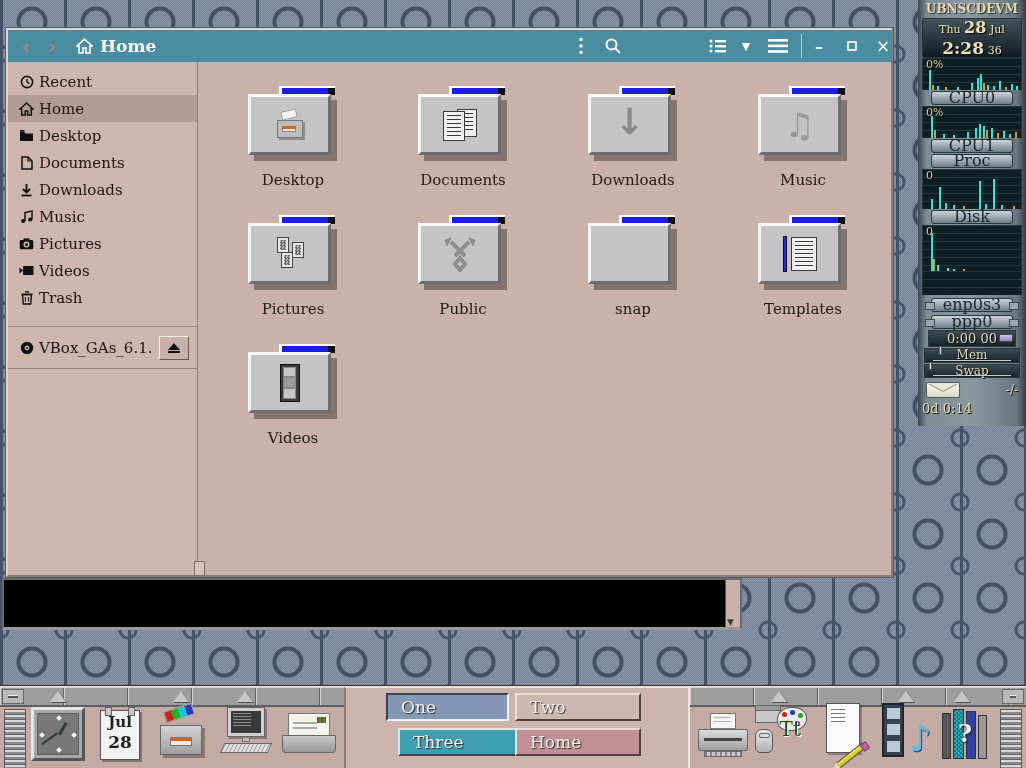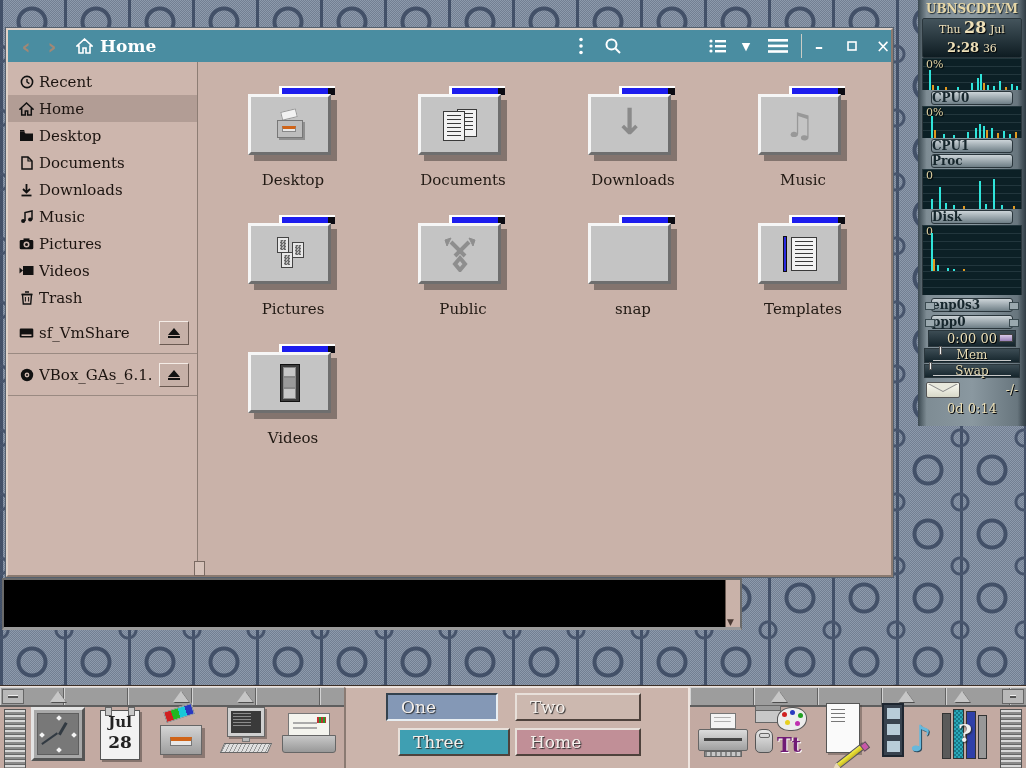--- a/index.html
+++ b/index.html
@@ -86,54 +86,54 @@
   .em-templates .tp{width:26px;height:34px}
   .em-videos{width:20px;height:38px;background:#3c3c3c;border:1px solid #111;display:flex;flex-direction:column;align-items:center;justify-content:space-around;padding:2px 0}
   .em-videos .fr{width:13px;height:11px;background:#c6c6c6;border:1px solid #888}
   
   .gk{position:absolute;left:918px;top:0;width:108px;height:426px;background:linear-gradient(90deg,#3a4850,#7e8c94 8%,#8a98a0 50%,#68767e 92%,#303c44);padding:0 4px;font-family:"DejaVu Serif",serif}
   .gk-host{height:18px;display:flex;align-items:center;justify-content:center;color:var(--gk-text);font-weight:bold;font-size:12px;text-shadow:1px 1px 1px #1a262c}
   .gk-clock{height:40px;background:linear-gradient(#44545c,#0e1c22);border:1px solid #2a363c;border-radius:2px;color:#eee0b8;text-align:center;text-shadow:1px 1px 1px #000}
   .gk-clock .l1{font-size:11px;line-height:18px}
   .gk-clock .l1 b{font-size:16px}
   .gk-clock .l2{font-size:12px;line-height:18px}
-  .gk-clock .l2 b{font-size:13px}
+  .gk-clock .l2 b{font-size:17px}
   .gk-clock .l2 span.sec{font-size:11px}
   .gk-chart{position:relative;background:var(--gk-dark);border-left:1px solid #2a363c;border-right:1px solid #2a363c;background-image:repeating-linear-gradient(180deg,rgba(150,170,180,.16) 0 1px,rgba(0,0,0,0) 1px 8px);overflow:hidden}
   .gk-chart .ol{position:absolute;left:3px;top:1px;color:#e0d0a0;font-size:11px;text-shadow:1px 1px 1px #000;line-height:12px}
   .gk-chart .ol.u{top:13px}
-  .gk-cap{height:14px;margin:1px 9px;background:linear-gradient(#ccd4d8,#6e7e86);border:1px solid #2a363c;border-radius:3px;color:#16262c;font-weight:bold;font-size:12px;line-height:12px;}
+  .gk-cap{height:14px;margin:1px 9px;background:linear-gradient(#ccd4d8,#6e7e86);border:1px solid #2a363c;border-radius:3px;color:#16262c;font-weight:normal;font-size:16px;line-height:12px;text-align:center}
   .gk-cap.net{position:relative}
   .gk-cap.net:before,.gk-cap.net:after{content:"";position:absolute;top:3px;width:8px;height:6px;background:#9aa8ae;border:1px solid #3a4a50}
   .gk-cap.net:before{left:-7px}
   .gk-cap.net:after{right:-7px}
   .gk-timer{height:17px;margin:1px 6px;background:linear-gradient(#3c4c54,#15252c);border:1px solid #2a363c;color:#e8dcb4;font-size:13px;text-align:center;line-height:15px;position:relative;text-shadow:1px 1px #000}
   .gk-timer .btn{position:absolute;right:2px;top:3px;width:14px;height:8px;background:linear-gradient(#d8c8e8,#9880b8);border:1px solid #444}
   .gk-meter{height:15px;margin:1px 2px;background:linear-gradient(#3c4c54,#15252c);border:1px solid #2a363c;color:#e8dcb4;font-size:12px;text-align:center;line-height:13px;position:relative;text-shadow:1px 1px #000}
   .gk-meter .underline{position:absolute;left:8px;right:8px;bottom:1px;height:1px;background:#c8c8c8}
   .gk-meter .krell{position:absolute;left:14px;top:-3px;width:3px;height:9px;background:#f0f0f0;border:1px solid #555}
   .gk-mail{height:22px;display:flex;align-items:center;gap:6px;padding:0 4px;color:#e8dcb4;font-size:12px;text-shadow:1px 1px #000}
   .gk-mail .env{width:34px;height:16px;background:linear-gradient(#fcfcf4,#d8d8c8);border:1px solid #555;position:relative;border-radius:2px}
   .gk-mail .env:before{content:"";position:absolute;left:1px;top:0;border-left:15px solid transparent;border-right:15px solid transparent;border-top:8px solid #e8e8dc;filter:drop-shadow(0 1px 0 #888)}
   .gk-mail .mcount{margin-left:auto}
-  .gk-up{height:16px;text-align:center;color:#e8dcb4;font-size:13px;text-shadow:1px 1px #000}
+  .gk-up{height:16px;color:#e8dcb4;font-size:13px;text-shadow:1px 1px #000}
   .spk{position:absolute;bottom:0;width:2px}
   .spk.c{background:#30e4da}
   .spk.o{background:#e09a20}
   
   .panel{position:absolute;left:0;top:686px;width:1026px;height:82px;background:var(--panel-bg);border-top:1px solid var(--panel-lt);box-shadow:0 -1px 0 #3c3028;}
   .strip{position:absolute;top:0;height:20px;background:var(--strip);border-top:1px solid #d4d4d4;border-bottom:2px solid #5e5e5e;background-image:repeating-linear-gradient(90deg,rgba(255,255,255,.55) 0 1px,rgba(0,0,0,0) 1px 63px,rgba(0,0,0,.38) 63px 64px)}
   .strip.l{left:0;width:347px}
   .strip.r{left:690px;width:336px}
   .uparrow{position:absolute;top:4px;width:0;height:0;border-left:8px solid transparent;border-right:8px solid transparent;border-bottom:11px solid #c6c6c6;filter:drop-shadow(1px 1px 0 #4e4e4e)}
   .mini-box{position:absolute;top:2px;width:22px;height:15px;background:#b8b8b8;border:1px solid #666;display:flex;align-items:center;justify-content:center}
   .mini-box .dash{width:10px;height:3px;background:#555;border-top:1px solid #eee}
   .handle{position:absolute;top:22px;height:60px;width:22px;background:repeating-linear-gradient(180deg,#d8d8d8 0 2px,#8a8a8a 2px 4px,#666 4px 5px);border:1px solid #555}
   .ws-area{position:absolute;left:344px;top:0;width:346px;height:82px;background:#cbb4ab;border-left:2px solid #8a7a72;border-right:2px solid #efe5df;border-top:1px solid #efe5df}
-  .wsbtn{position:absolute;width:112px;height:28px;font-size:17px;color:#f4f0ec;text-shadow:1px 1px 1px #2c2c2c;padding-left:13px;line-height:25px}
+  .wsbtn{position:absolute;width:123px;height:28px;font-size:17px;color:#f4f0ec;text-shadow:1px 1px 1px #2c2c2c;padding-left:13px;line-height:25px}
   .wsbtn.raised{border-top:2px solid #e8e0da;border-left:2px solid #e8e0da;border-bottom:2px solid #4e423c;border-right:2px solid #4e423c}
   .wsbtn.sunken{border-top:2px solid #34424e;border-left:2px solid #34424e;border-bottom:2px solid #e8eef2;border-right:2px solid #e8eef2}
   .picon{position:absolute}
   
   .clockface{width:54px;height:54px;background:#a8a8a8;border-top:3px solid #e4e4e4;border-left:3px solid #e4e4e4;border-bottom:3px solid #555;border-right:3px solid #555;display:flex;align-items:center;justify-content:center}
   .clockface .inner{width:42px;height:42px;background:#787878;border:1px solid #5e5e5e;position:relative}
   .dot{position:absolute;width:4px;height:4px;background:#f4f4f4;transform:rotate(45deg)}
   .hand{position:absolute;left:50%;top:50%;transform-origin:0 0;background:#323a42}
   
   .cal{width:40px;height:50px;background:#f2f2f2;border:1px solid #555;box-shadow:2px 2px 0 rgba(70,60,55,.5);text-align:center;position:relative}
@@ -165,21 +165,21 @@
   .prn .slot{position:absolute;bottom:16px;left:6px;width:38px;height:3px;background:#444}
   .prn .out{position:absolute;bottom:0;left:6px;width:38px;height:6px;background:repeating-linear-gradient(90deg,#888 0 2px,#c8c8c8 2px 5px);border:1px solid #666}
   
   .style{width:54px;height:56px;position:relative;font-family:"DejaVu Serif",serif}
   .style .winm{position:absolute;top:2px;left:2px;width:26px;height:18px;background:#c8c8c8;border:1px solid #666}
   .style .winm i{display:block;height:5px;background:#9a9a9a;border-bottom:1px solid #666}
   .style .pal{position:absolute;top:4px;right:0;width:30px;height:24px;background:#ececec;border:1px solid #555;border-radius:50% 45% 50% 40%}
   .style .pd{position:absolute;width:5px;height:5px;border-radius:50%}
   .style .mouse{position:absolute;bottom:6px;left:2px;width:18px;height:24px;background:linear-gradient(#e8e8e8,#b0b0b0);border:1px solid #555;border-radius:7px 7px 5px 5px}
   .style .mouse i{position:absolute;top:3px;left:3px;width:11px;height:5px;border:1px solid #666;border-radius:2px;display:block}
-  .style .tt{position:absolute;bottom:2px;right:6px;font-weight:bold;font-size:20px;color:#701a75;text-shadow:1px 1px 0 #fff}
+  .style .tt{position:absolute;bottom:18px;right:6px;font-weight:normal;font-size:20px;color:#14532d;text-shadow:1px 1px 0 #fff}
   
   .note{width:48px;height:58px;position:relative}
   .note .pg{position:absolute;top:0;left:6px;width:34px;height:50px;background:#fafafa;border:1px solid #555;box-shadow:2px 2px 0 rgba(70,60,55,.4)}
   .note .pg i{position:absolute;left:4px;top:5px;right:14px;height:16px;background:repeating-linear-gradient(180deg,#777 0 1px,rgba(0,0,0,0) 1px 4px);display:block}
   .note .pencil{position:absolute;bottom:2px;right:0px;width:34px;height:7px;background:linear-gradient(#f4f044,#c8b820);border:1px solid #555;transform:rotate(-38deg)}
   .note .pencil:before{content:"";position:absolute;left:-8px;top:-1px;border-top:4px solid transparent;border-bottom:4px solid transparent;border-right:8px solid #e8d8b8}
   .note .pencil:after{content:"";position:absolute;right:-4px;top:0;width:5px;height:6px;background:#c858a8;border:1px solid #555}
   
   .media{width:52px;height:58px;position:relative}
   .media .film{position:absolute;left:2px;top:0;width:22px;height:54px;background:#38424e;border:2px solid #1e2630;display:flex;flex-direction:column;justify-content:space-around;align-items:center}
@@ -331,34 +331,20 @@
             <span class="ic">
               <svg width="12" height="14" viewBox="0 0 12 14">
                 <path d="M1.5 3.5h9l-.8 9.5H2.3z" fill="none" stroke="#111" stroke-width="1.4"></path>
                 <path d="M0.5 3.5h11M4 1h4" stroke="#111" stroke-width="1.4"></path>
                 <path d="M4.4 6v4.5M7.6 6v4.5" stroke="#111" stroke-width="1"></path>
               </svg>
             </span>
             <span class="lbl">Trash</span>
           </div>
           <div class="sb-gap"></div>
-          <div class="sb-item">
-            <span class="ic">
-              <svg width="15" height="12" viewBox="0 0 15 12">
-                <rect x="0.7" y="1.5" width="13.6" height="9" rx="1.2" fill="#111"></rect>
-                <rect x="2.5" y="7.4" width="10" height="1.6" fill="#cdb6ad"></rect>
-              </svg>
-            </span>
-            <span class="lbl">sf_VmShare</span>
-            <span class="spring"></span>
-            <span class="eject">
-              <span class="tri"></span>
-              <span class="bar"></span>
-            </span>
-          </div>
           <div class="sb-sep"></div>
           <div class="sb-item">
             <span class="ic">
               <svg width="14" height="14" viewBox="0 0 14 14">
                 <circle cx="7" cy="7" r="6.2" fill="#111"></circle>
                 <circle cx="7" cy="7" r="2.4" fill="#cdb6ad"></circle>
                 <circle cx="7" cy="7" r="1" fill="#111"></circle>
               </svg>
             </span>
             <span class="lbl">VBox_GAs_6.1.34</span>

